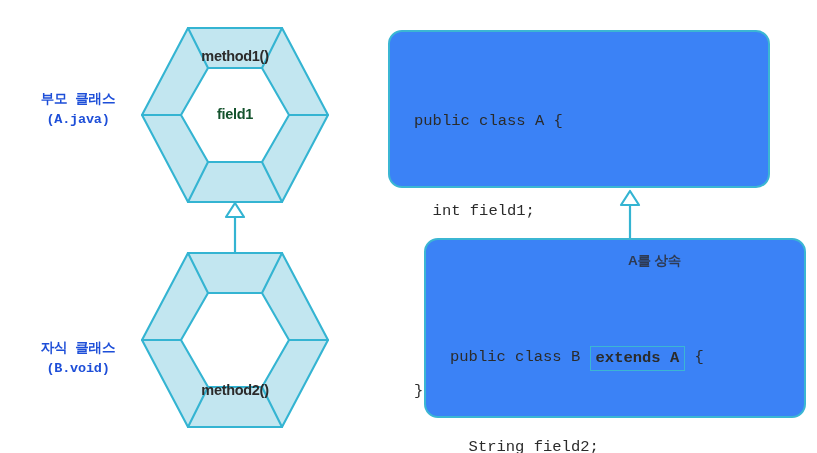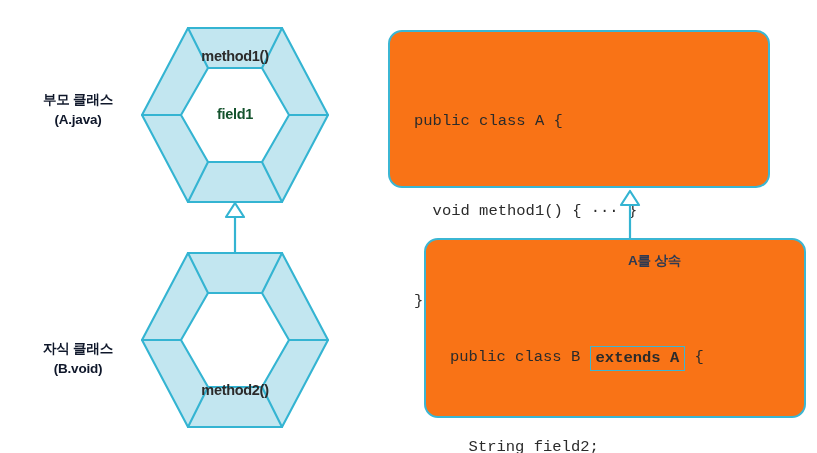--- a/index.html
+++ b/index.html
@@ -13,22 +13,22 @@
     height: 453px;
     background: #ffffff;
     overflow: hidden;
     font-family: "Liberation Sans", sans-serif;
   }
 
   
   .side-label {
     position: absolute;
     text-align: center;
-    color: #0f172a;
-    font-family: Liberation Sans, sans-serif;
+    color: #1d4ed8;
+    font-family: Liberation Mono, monospace;
     font-size: 13.5px;
     font-weight: 700;
     line-height: 1.45;
     letter-spacing: -0.2px;
     white-space: nowrap;
   }
   #label-parent { left: 18px; top: 90px; width: 120px; }
   #label-child  { left: 18px; top: 315px; width: 120px; margin-top: 24px; }
   .side-label .l2 { display: block; }
 
@@ -75,21 +75,21 @@
   .uml-arrow polygon {
     fill: #ffffff;
     stroke: #34b4d2;
     stroke-width: 2.2;
     stroke-linejoin: round;
   }
 
   
   .code-box {
     position: absolute;
-    background: #f97316;
+    background: #3b82f6;
     border: 2.2px solid #3bb6d3;
     border-radius: 14px;
     box-sizing: border-box;
   }
   #code-a { left: 388px; top: 30px;  width: 382px; height: 158px; }
   #code-b { left: 388px; top: 238px; width: 382px; height: 180px; margin-left: 36px; }
 
   .code-lines {
     position: absolute;
     left: 24px;
@@ -180,20 +180,21 @@
       <line class="hex-spoke" x1="2" y1="91" x2="41" y2="91"></line>
       <polygon class="hex-stroke" points="48,4 142,4 188,91 142,178 48,178 2,91"></polygon>
       <polygon class="hex-stroke" points="68,44 122,44 149,91 122,138 68,138 41,91"></polygon>
     </svg>
     <div class="hex-text" style="left:0; top:133px; width:190px;">method2()</div>
   </div>
 
   <div class="code-box" id="code-a">
     <div class="code-lines">
       <span class="code-line">public class A {</span>
+      <span class="code-line">  int field1;</span>
       <span class="code-line">  void method1() { ··· }</span>
       <span class="code-line">}</span>
     </div>
   </div>
 
   <svg class="uml-arrow" style="left:608px; top:188px;" width="44" height="52" viewBox="0 0 44 52">
     <line x1="22" y1="52" x2="22" y2="16"></line>
     <polygon points="22,3 31,17 13,17"></polygon>
   </svg>
 

